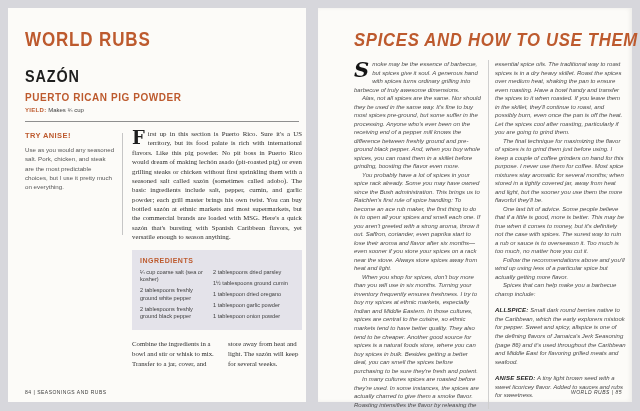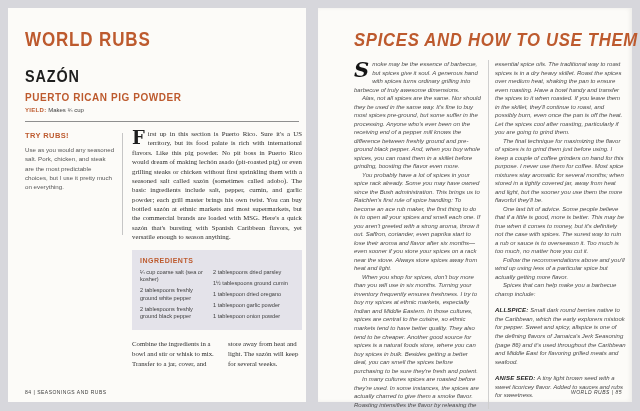--- a/index.html
+++ b/index.html
@@ -99,21 +99,21 @@
   <h3 class="recipe-subtitle">PUERTO RICAN PIG POWDER</h3>
 
   <div class="yield-line">
     <span class="yield-label">YIELD:</span>
     <span class="yield-value">Makes ¾ cup</span>
   </div>
 
   <div class="title-rule"></div>
 
   <aside class="trybox">
-    <div class="try-title">TRY RUBS!</div>
+    <div class="try-title">TRY ANISE!</div>
     <p class="try-body">Use as you would any seasoned salt. Pork, chicken, and steak are the most predictable choices, but I use it pretty much on everything.</p>
   </aside>
 
   <div class="sidebar-vrule"></div>
 
   <div class="main-col">
     <p class="intro"><span class="dropcap-left">F</span><span>irst up in this section is Puerto Rico. Sure it's a US territory, but its food palate is rich with international flavors. Like this pig powder. No pit boss in Puerto Rico would dream of making lechón asado (pit-roasted pig) or even grilling steaks or chicken without first sprinkling them with a seasoned salt called sazón (sometimes called adobo). The basic ingredients include salt, pepper, cumin, and garlic powder; each grill master brings his own twist. You can buy bottled sazón at ethnic markets and most supermarkets, but the commercial brands are loaded with MSG. Here's a quick sazón that's bursting with Spanish Caribbean flavors, yet versatile enough to season anything.</span></p>
 
     <div class="ingbox">
       <div class="ing-title">INGREDIENTS</div>

